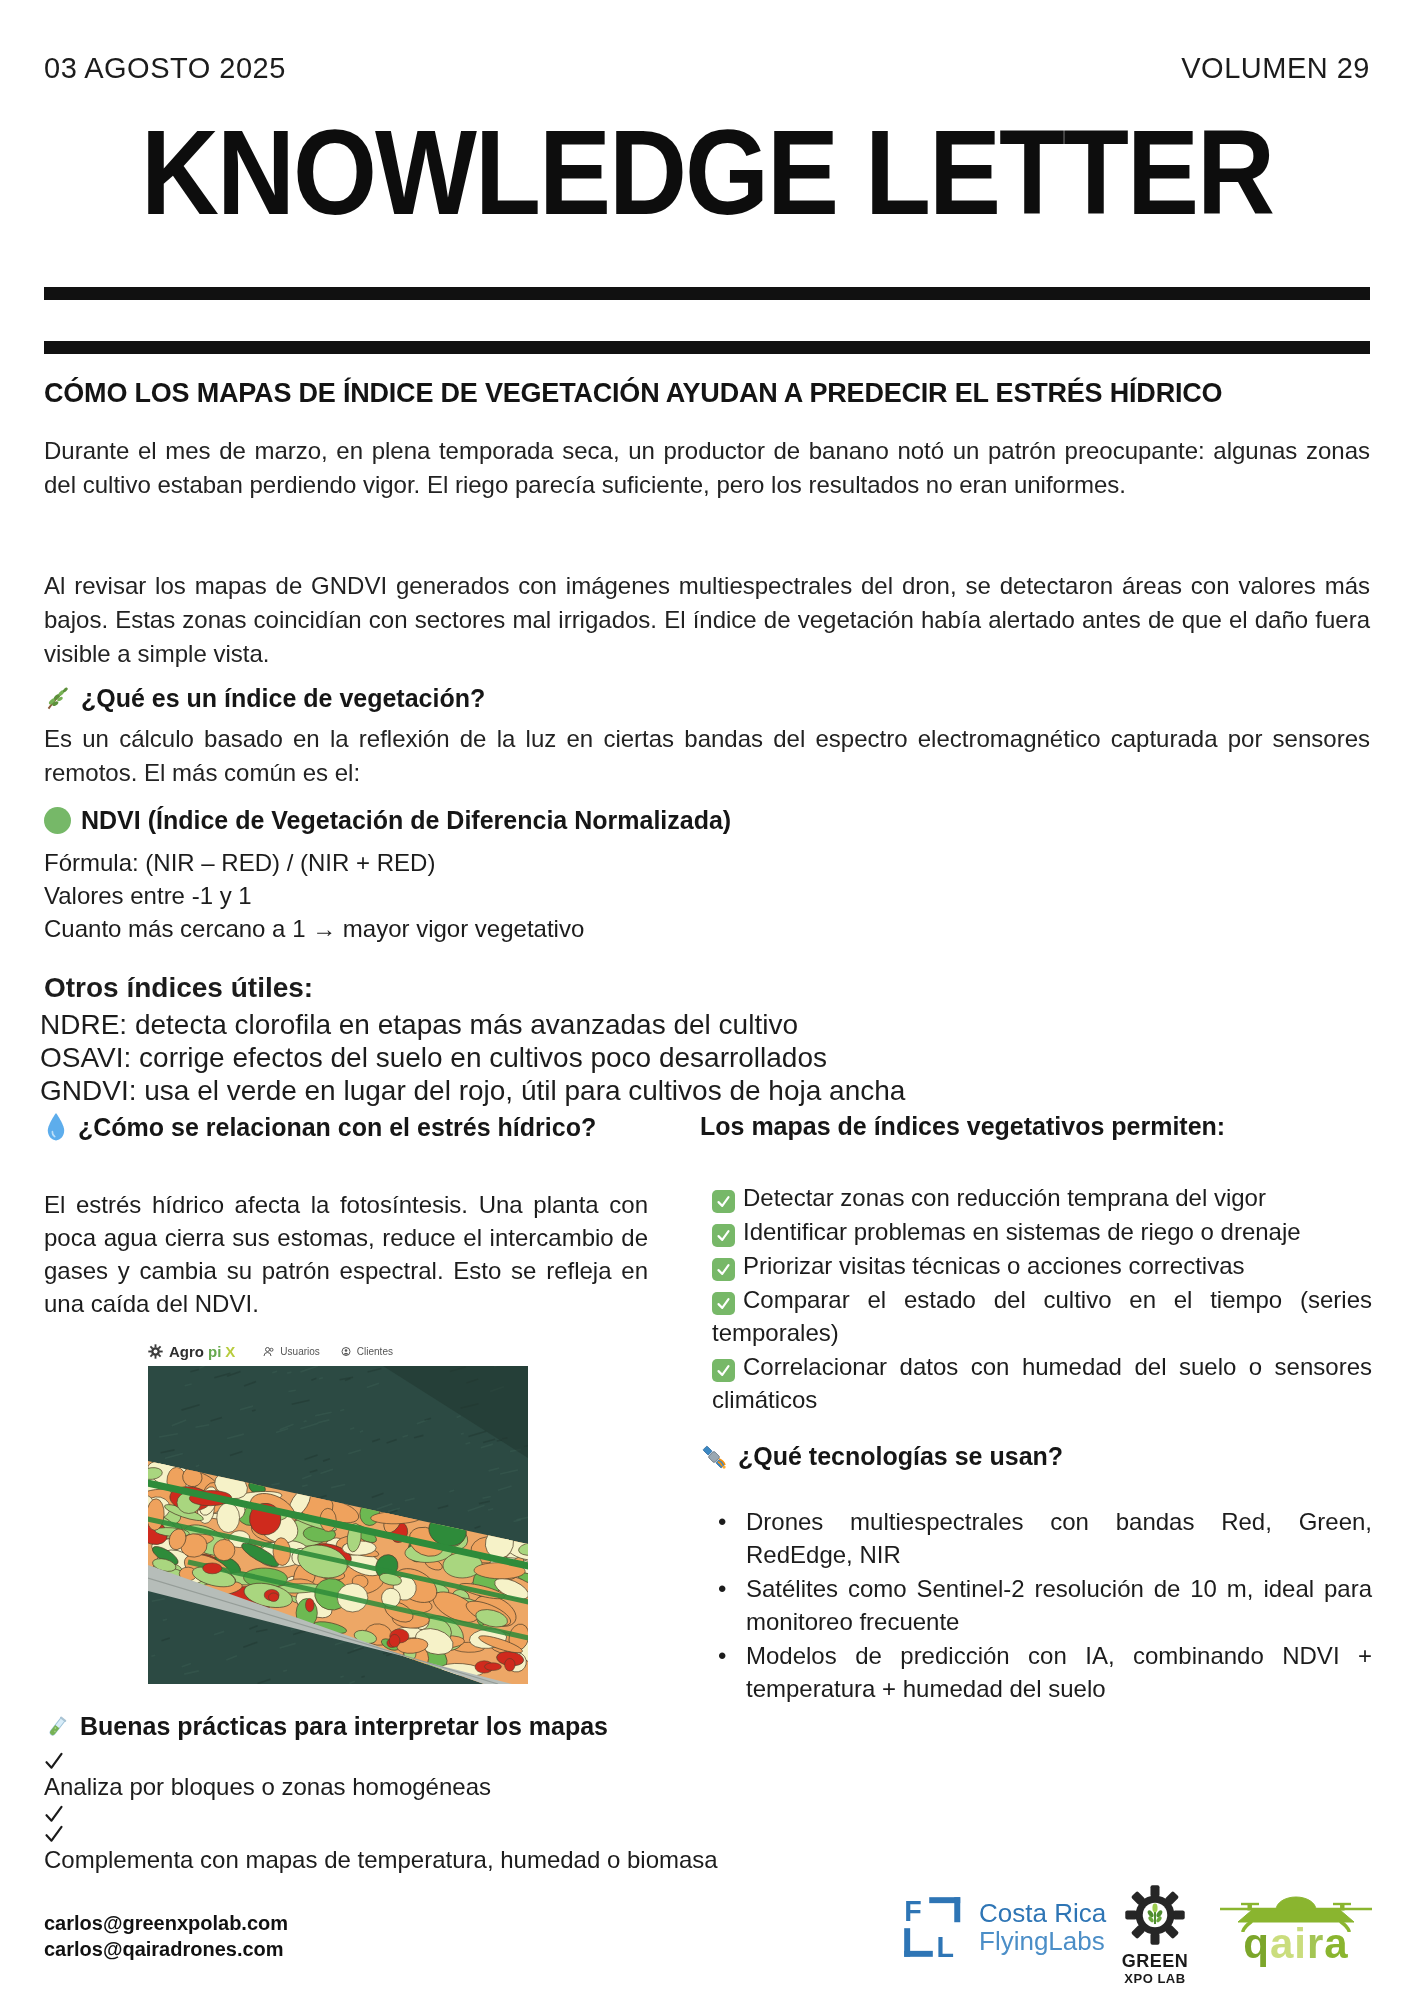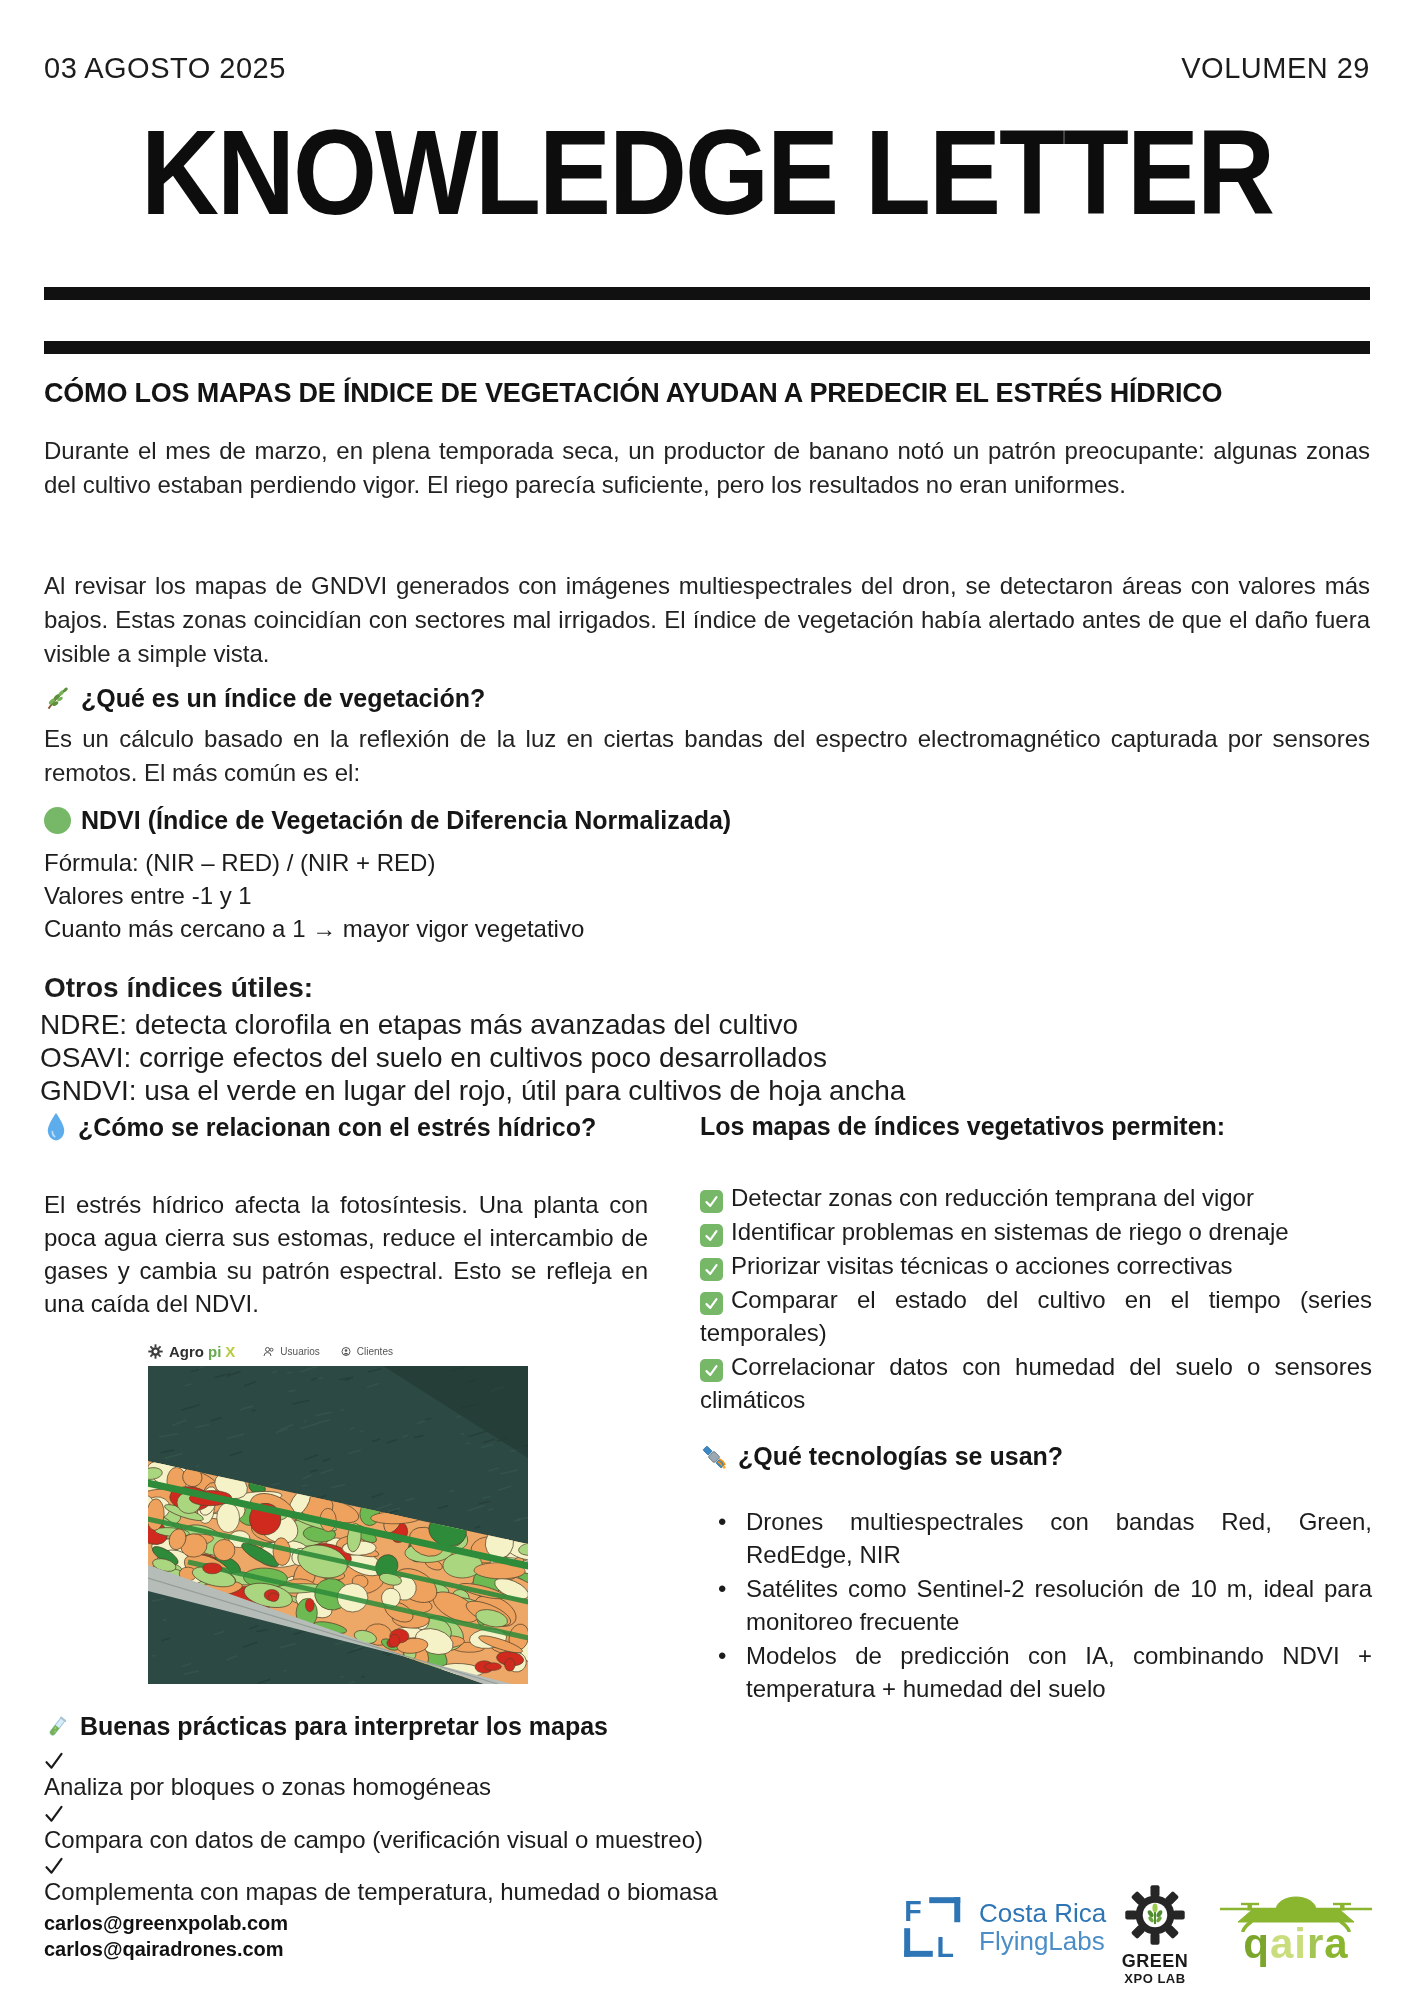--- a/index.html
+++ b/index.html
@@ -22,21 +22,21 @@
   .whatis-body{left:44px;top:722px;width:1326px;}
   .ndvi-head{left:44px;top:806px;}
   .dot{width:27px;height:27px;border-radius:50%;display:inline-block;flex:0 0 27px;}
   .ndvi-lines{left:44px;top:846px;width:1326px;font-size:24px;line-height:33px;}
   .otros-head{left:44px;top:972px;font-size:28px;font-weight:bold;}
   .otros-lines{left:40px;top:1008px;width:1326px;font-size:28px;line-height:33px;}
   .colL{left:44px;top:1112px;width:604px;}
   .colR{left:700px;top:1112px;width:672px;}
   .colL-para{margin-top:46px;font-size:24px;line-height:33px;}
   .benefits{margin-top:40px;font-size:24px;line-height:33px;}
-  .benefit{margin:0 0 1px 0;}
+  .benefit{margin:0 0 1px 12px;}
   .check-badge{display:inline-flex;width:23px;height:23px;border-radius:5px;align-items:center;justify-content:center;
                vertical-align:-3px;margin-right:8px;}
   .tech-head{margin-top:26px;}
   .tech-list{margin-top:34px;}
   .tech-item{display:flex;gap:14px;font-size:24px;line-height:33px;margin-bottom:1px;}
   .bullet{flex:0 0 14px;font-size:24px;line-height:33px;padding-left:18px;}
   .tech-text{flex:1;}
   .shot{margin-left:104px;margin-top:16px;width:380px;}
   .shot-bar{height:30px;display:flex;align-items:center;gap:6px;background:#fff;}
   .shot-brand{display:flex;align-items:center;gap:4px;font-weight:bold;font-size:15px;}
@@ -643,21 +643,21 @@
         </svg>
       </span>
       <span>Buenas prácticas para interpretar los mapas</span>
     </div>
     <div class="bp-items">
       <div class="bp-item"><svg width="20" height="20" viewBox="0 0 24 24">
             <polyline points="3,13.5 9,20 21,3.5" fill="none" stroke="#1b1b1b" stroke-width="2.6" stroke-linecap="round" stroke-linejoin="round"></polyline>
           </svg><span>Analiza por bloques o zonas homogéneas</span></div>
       <div class="bp-item"><svg width="20" height="20" viewBox="0 0 24 24">
             <polyline points="3,13.5 9,20 21,3.5" fill="none" stroke="#1b1b1b" stroke-width="2.6" stroke-linecap="round" stroke-linejoin="round"></polyline>
-          </svg><span>Compara con datos de campo (verificación visual o muestreo)</span></div>
+          </svg></div>
       <div class="bp-item"><svg width="20" height="20" viewBox="0 0 24 24">
             <polyline points="3,13.5 9,20 21,3.5" fill="none" stroke="#1b1b1b" stroke-width="2.6" stroke-linecap="round" stroke-linejoin="round"></polyline>
           </svg><span>Complementa con mapas de temperatura, humedad o biomasa</span></div>
     </div>
   </div>
 
   <div class="abs emails">
     <div>carlos@greenxpolab.com</div>
     <div>carlos@qairadrones.com</div>
   </div>

